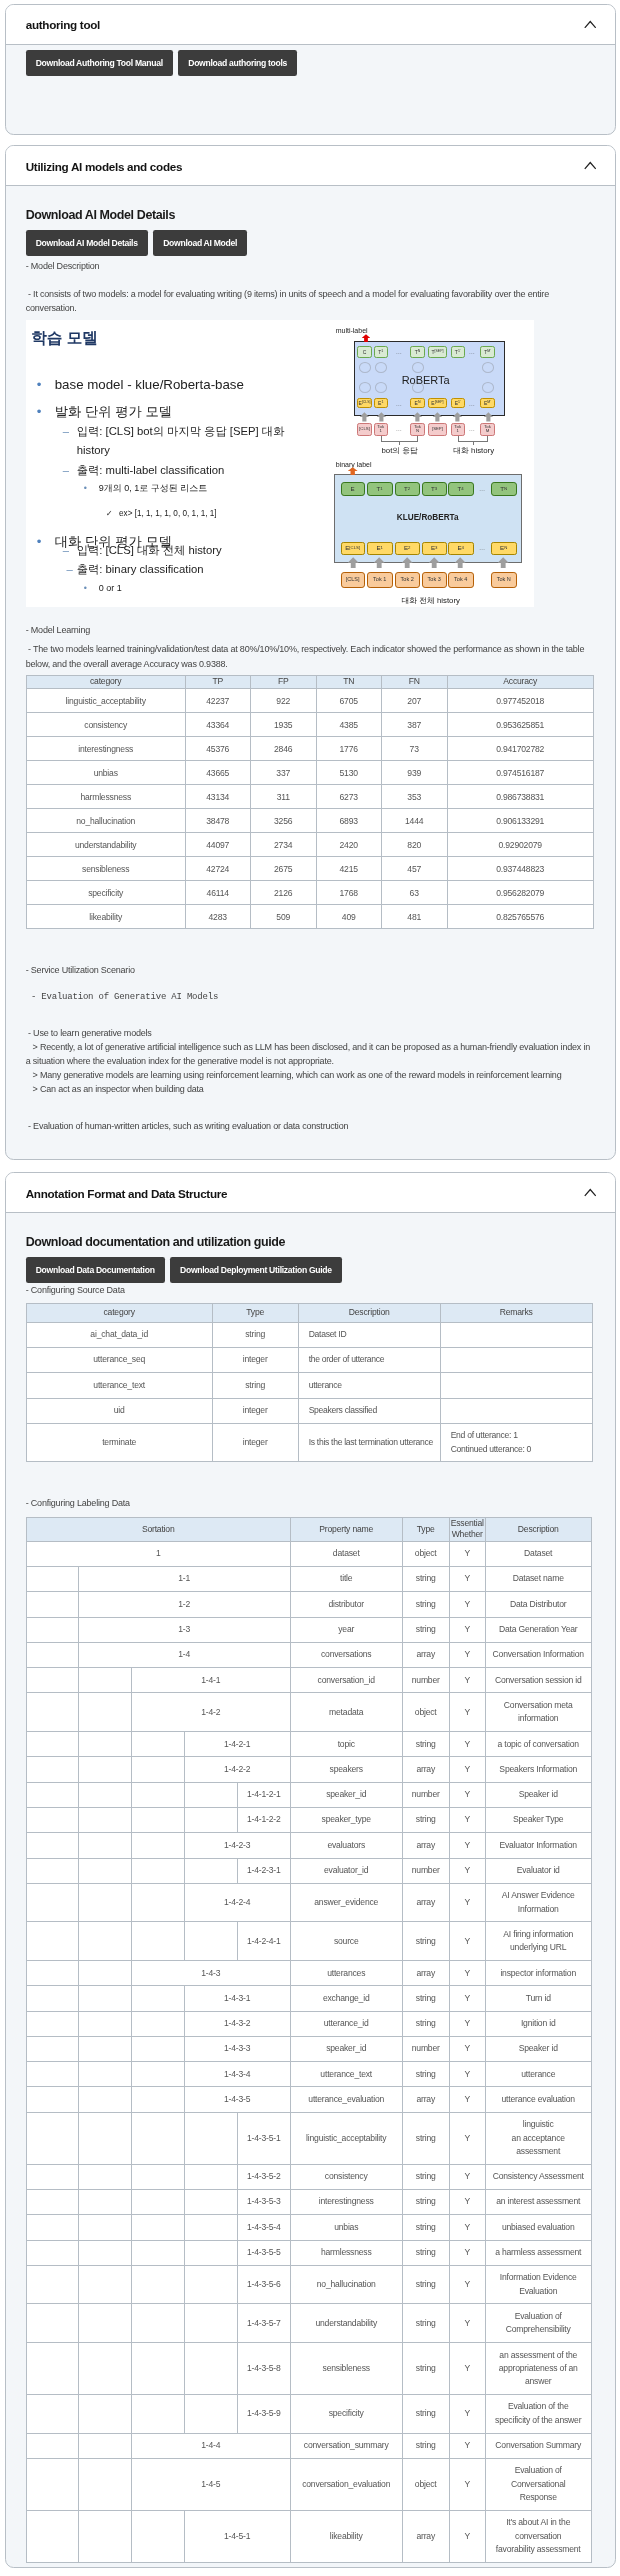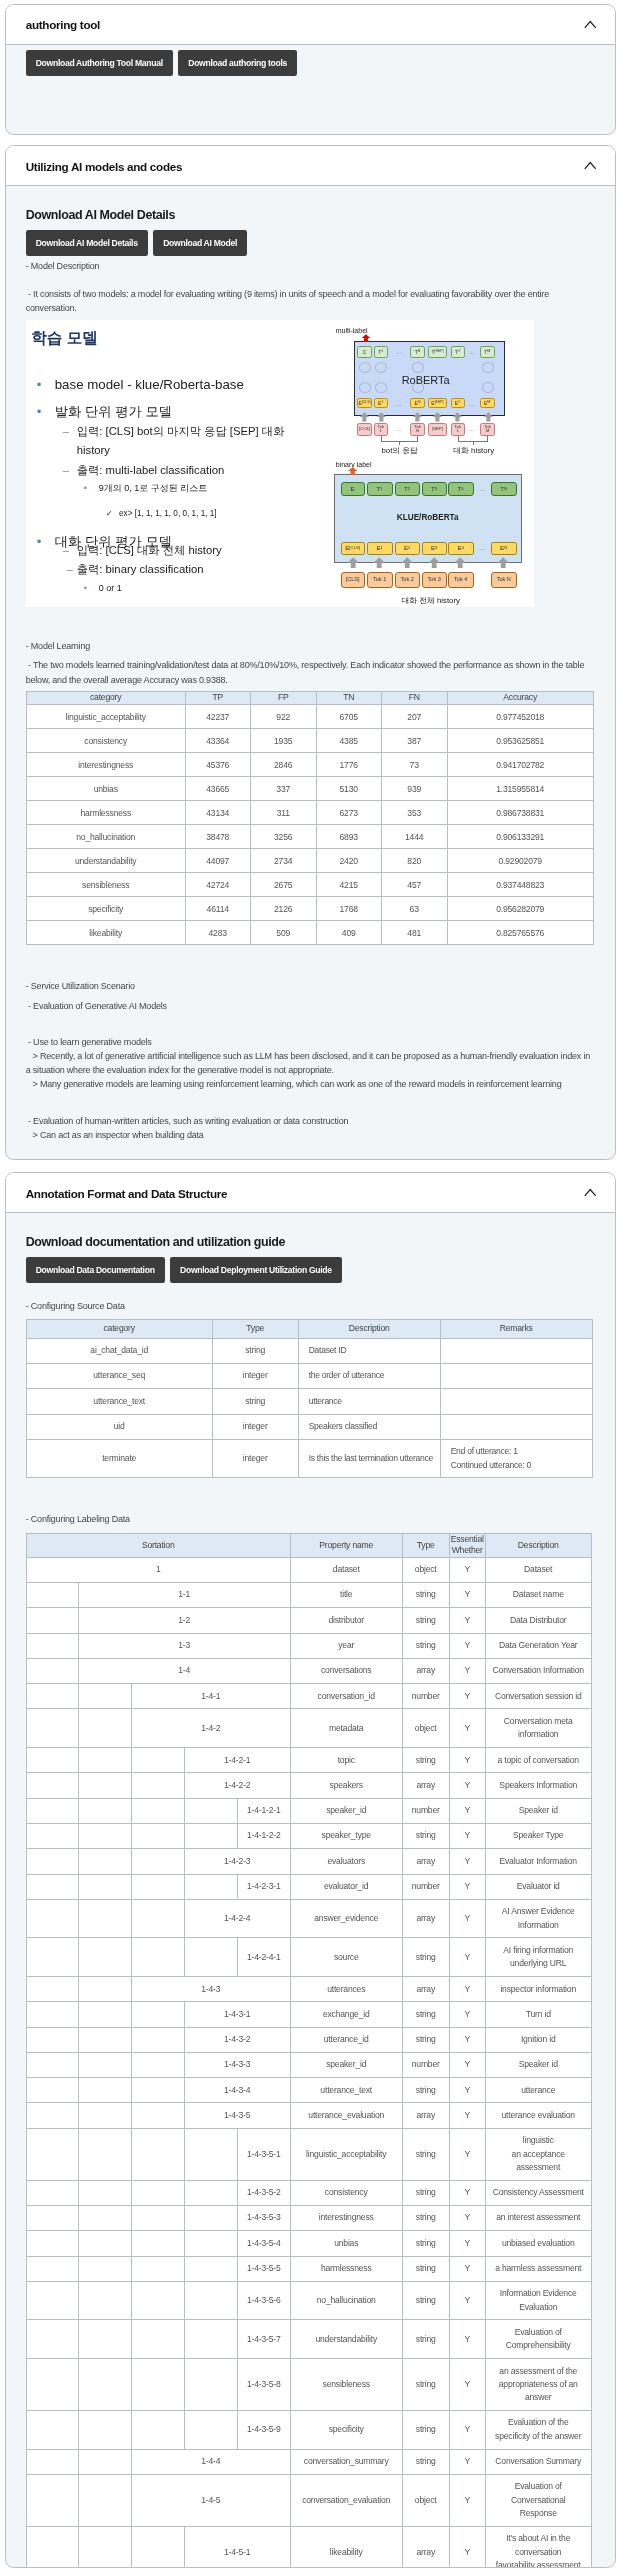--- a/index.html
+++ b/index.html
@@ -208,21 +208,21 @@
 
       <div class="a tk s2" style="left:315px;top:252px;width:24px;height:15.6px;">[CLS]</div>
       <div class="a tk s2" style="left:341px;top:252px;width:26px;height:15.6px;">Tok 1</div>
       <div class="a tk s2" style="left:369px;top:252px;width:25px;height:15.6px;">Tok 2</div>
       <div class="a tk s2" style="left:396px;top:252px;width:25px;height:15.6px;">Tok 3</div>
       <div class="a tk s2" style="left:422px;top:252px;width:26px;height:15.6px;">Tok 4</div>
       <div class="a tk s2" style="left:465px;top:252px;width:26px;height:15.6px;">Tok N</div>
       <div class="a grp-label" style="left:358px;top:275px;width:94px;">대화 전체 history</div>
     </div>
 
-    <p class="txt" style="margin-top:32px;">- Model Learning</p>
+    <p class="txt" style="margin-top:16px;">- Model Learning</p>
     <p class="txt lh19" style="margin-top:4.7px;"> - The two models learned training/validation/test data at 80%/10%/10%, respectively. Each indicator showed the performance as shown in the table below, and the overall average Accuracy was 0.9388.</p>
 
     <table class="tbl perf" style="margin-top:3.1px;">
       <colgroup>
           <col style="width:159px">
           <col style="width:65px">
           <col style="width:66px">
           <col style="width:65px">
           <col style="width:66px">
           <col style="width:146px">
@@ -261,21 +261,21 @@
             <td>1776</td>
             <td>73</td>
             <td>0.941702782</td>
           </tr>
           <tr>
             <td>unbias</td>
             <td>43665</td>
             <td>337</td>
             <td>5130</td>
             <td>939</td>
-            <td>1.315955814</td>
+            <td>0.974516187</td>
           </tr>
           <tr>
             <td>harmlessness</td>
             <td>43134</td>
             <td>311</td>
             <td>6273</td>
             <td>353</td>
             <td>0.986738831</td>
           </tr>
           <tr>
@@ -315,43 +315,43 @@
             <td>4283</td>
             <td>509</td>
             <td>409</td>
             <td>481</td>
             <td>0.825765576</td>
           </tr>
         </tbody>
     </table>
 
     <p class="txt" style="margin-top:34px;">- Service Utilization Scenario</p>
-    <p class="txt" style="margin-top:6px;"> - Evaluation of Generative AI Models</p>
+    <p class="txt" style="margin-top:13px;font-family:Liberation Mono, monospace;"> - Evaluation of Generative AI Models</p>
     <p class="txt" style="margin-top:22px;"> - Use to learn generative models</p>
     <p class="txt">   &gt; Recently, a lot of generative artificial intelligence such as LLM has been disclosed, and it can be proposed as a human-friendly evaluation index in a situation where the evaluation index for the generative model is not appropriate.</p>
     <p class="txt">   &gt; Many generative models are learning using reinforcement learning, which can work as one of the reward models in reinforcement learning</p>
+    <p class="txt">   &gt; Can act as an inspector when building data</p>
     <p class="txt" style="margin-top:22.6px;"> - Evaluation of human-written articles, such as writing evaluation or data construction</p>
-    <p class="txt">   &gt; Can act as an inspector when building data</p>
   </div>
 </section>
 
 <section class="card" style="top:1172px;height:1396px;">
   <div class="card-header">
     <span class="card-title">Annotation Format and Data Structure</span>
     <svg class="chevron" viewBox="0 0 16 11">
         <polyline points="1,10 8,2 15,10" fill="none" stroke="#222" stroke-width="1.6"></polyline>
       </svg>
   </div>
   <div class="card-body">
     <h3 class="subtitle">Download documentation and utilization guide</h3>
     <div class="btn-row">
       <button class="btn">Download Data Documentation</button>
       <button class="btn">Download Deployment Utilization Guide</button>
     </div>
-    <p class="txt" style="margin-top:16px;">- Configuring Source Data</p>
+    <p class="txt" style="margin-top:0;">- Configuring Source Data</p>
     <table class="tbl src" style="margin-top:6.2px;">
       <colgroup>
           <col style="width:186px">
           <col style="width:86px">
           <col style="width:142px">
           <col style="width:152px">
         </colgroup>
       <thead>
           <tr>
             <th>category</th>

